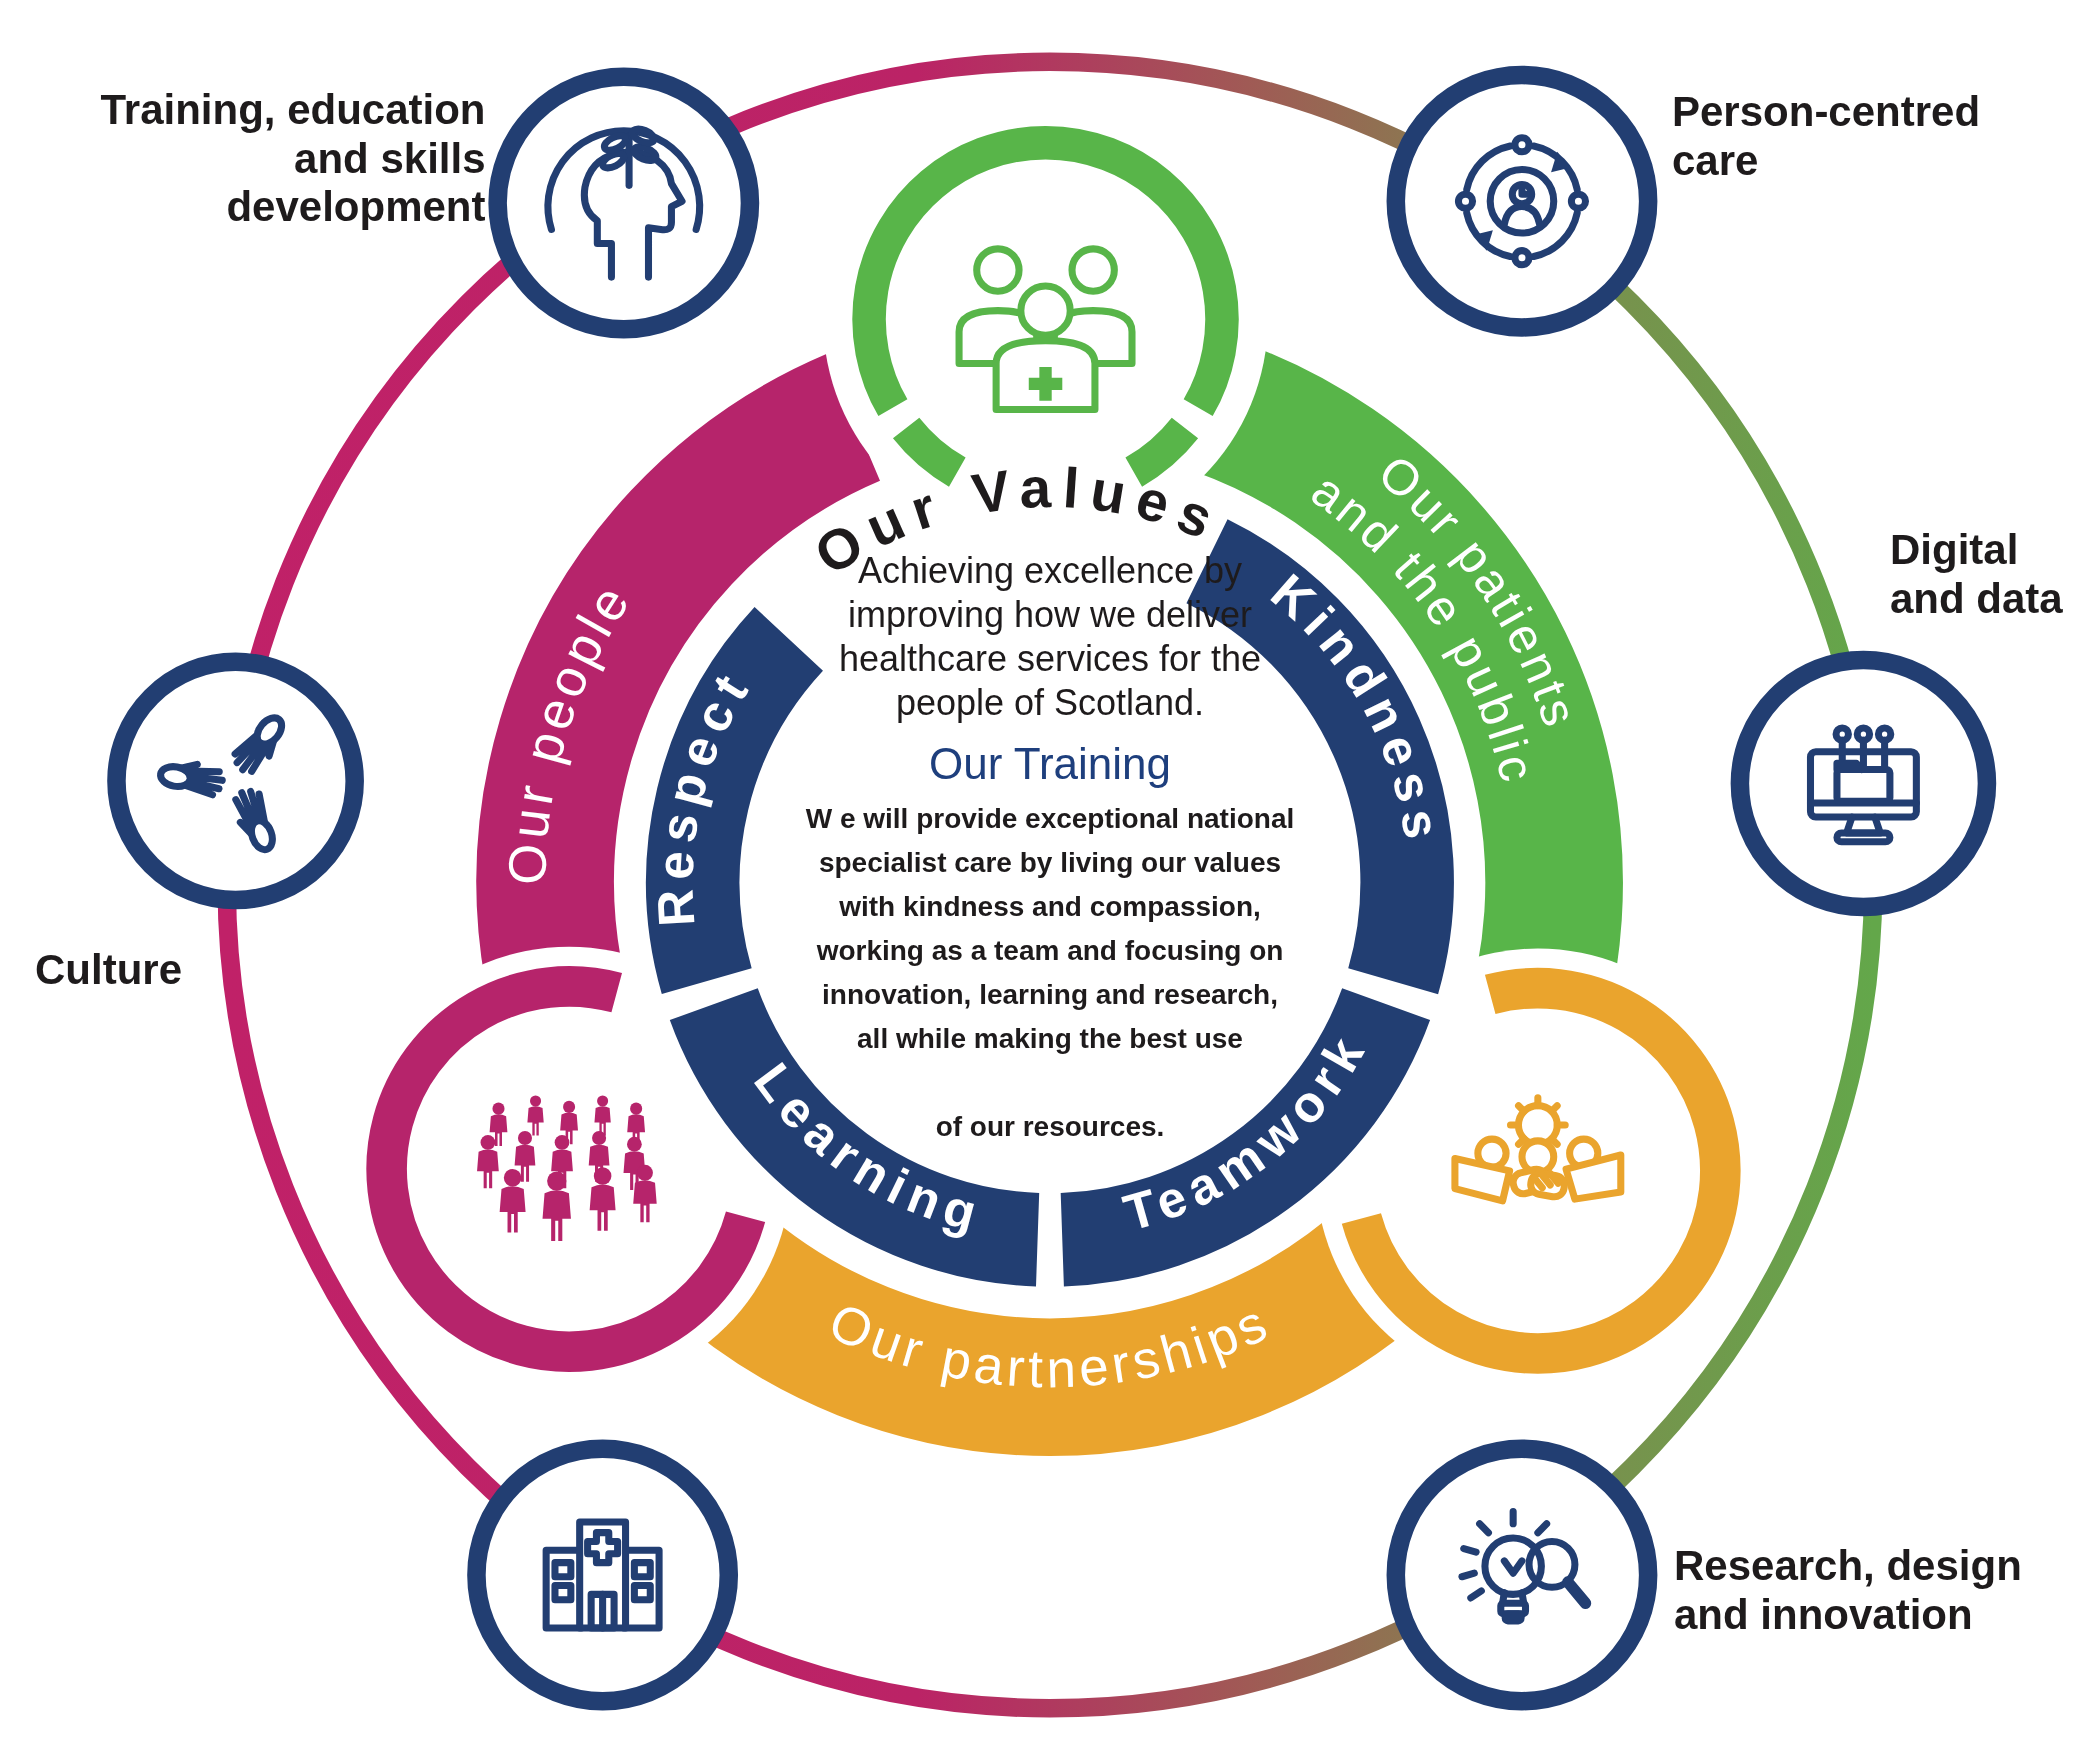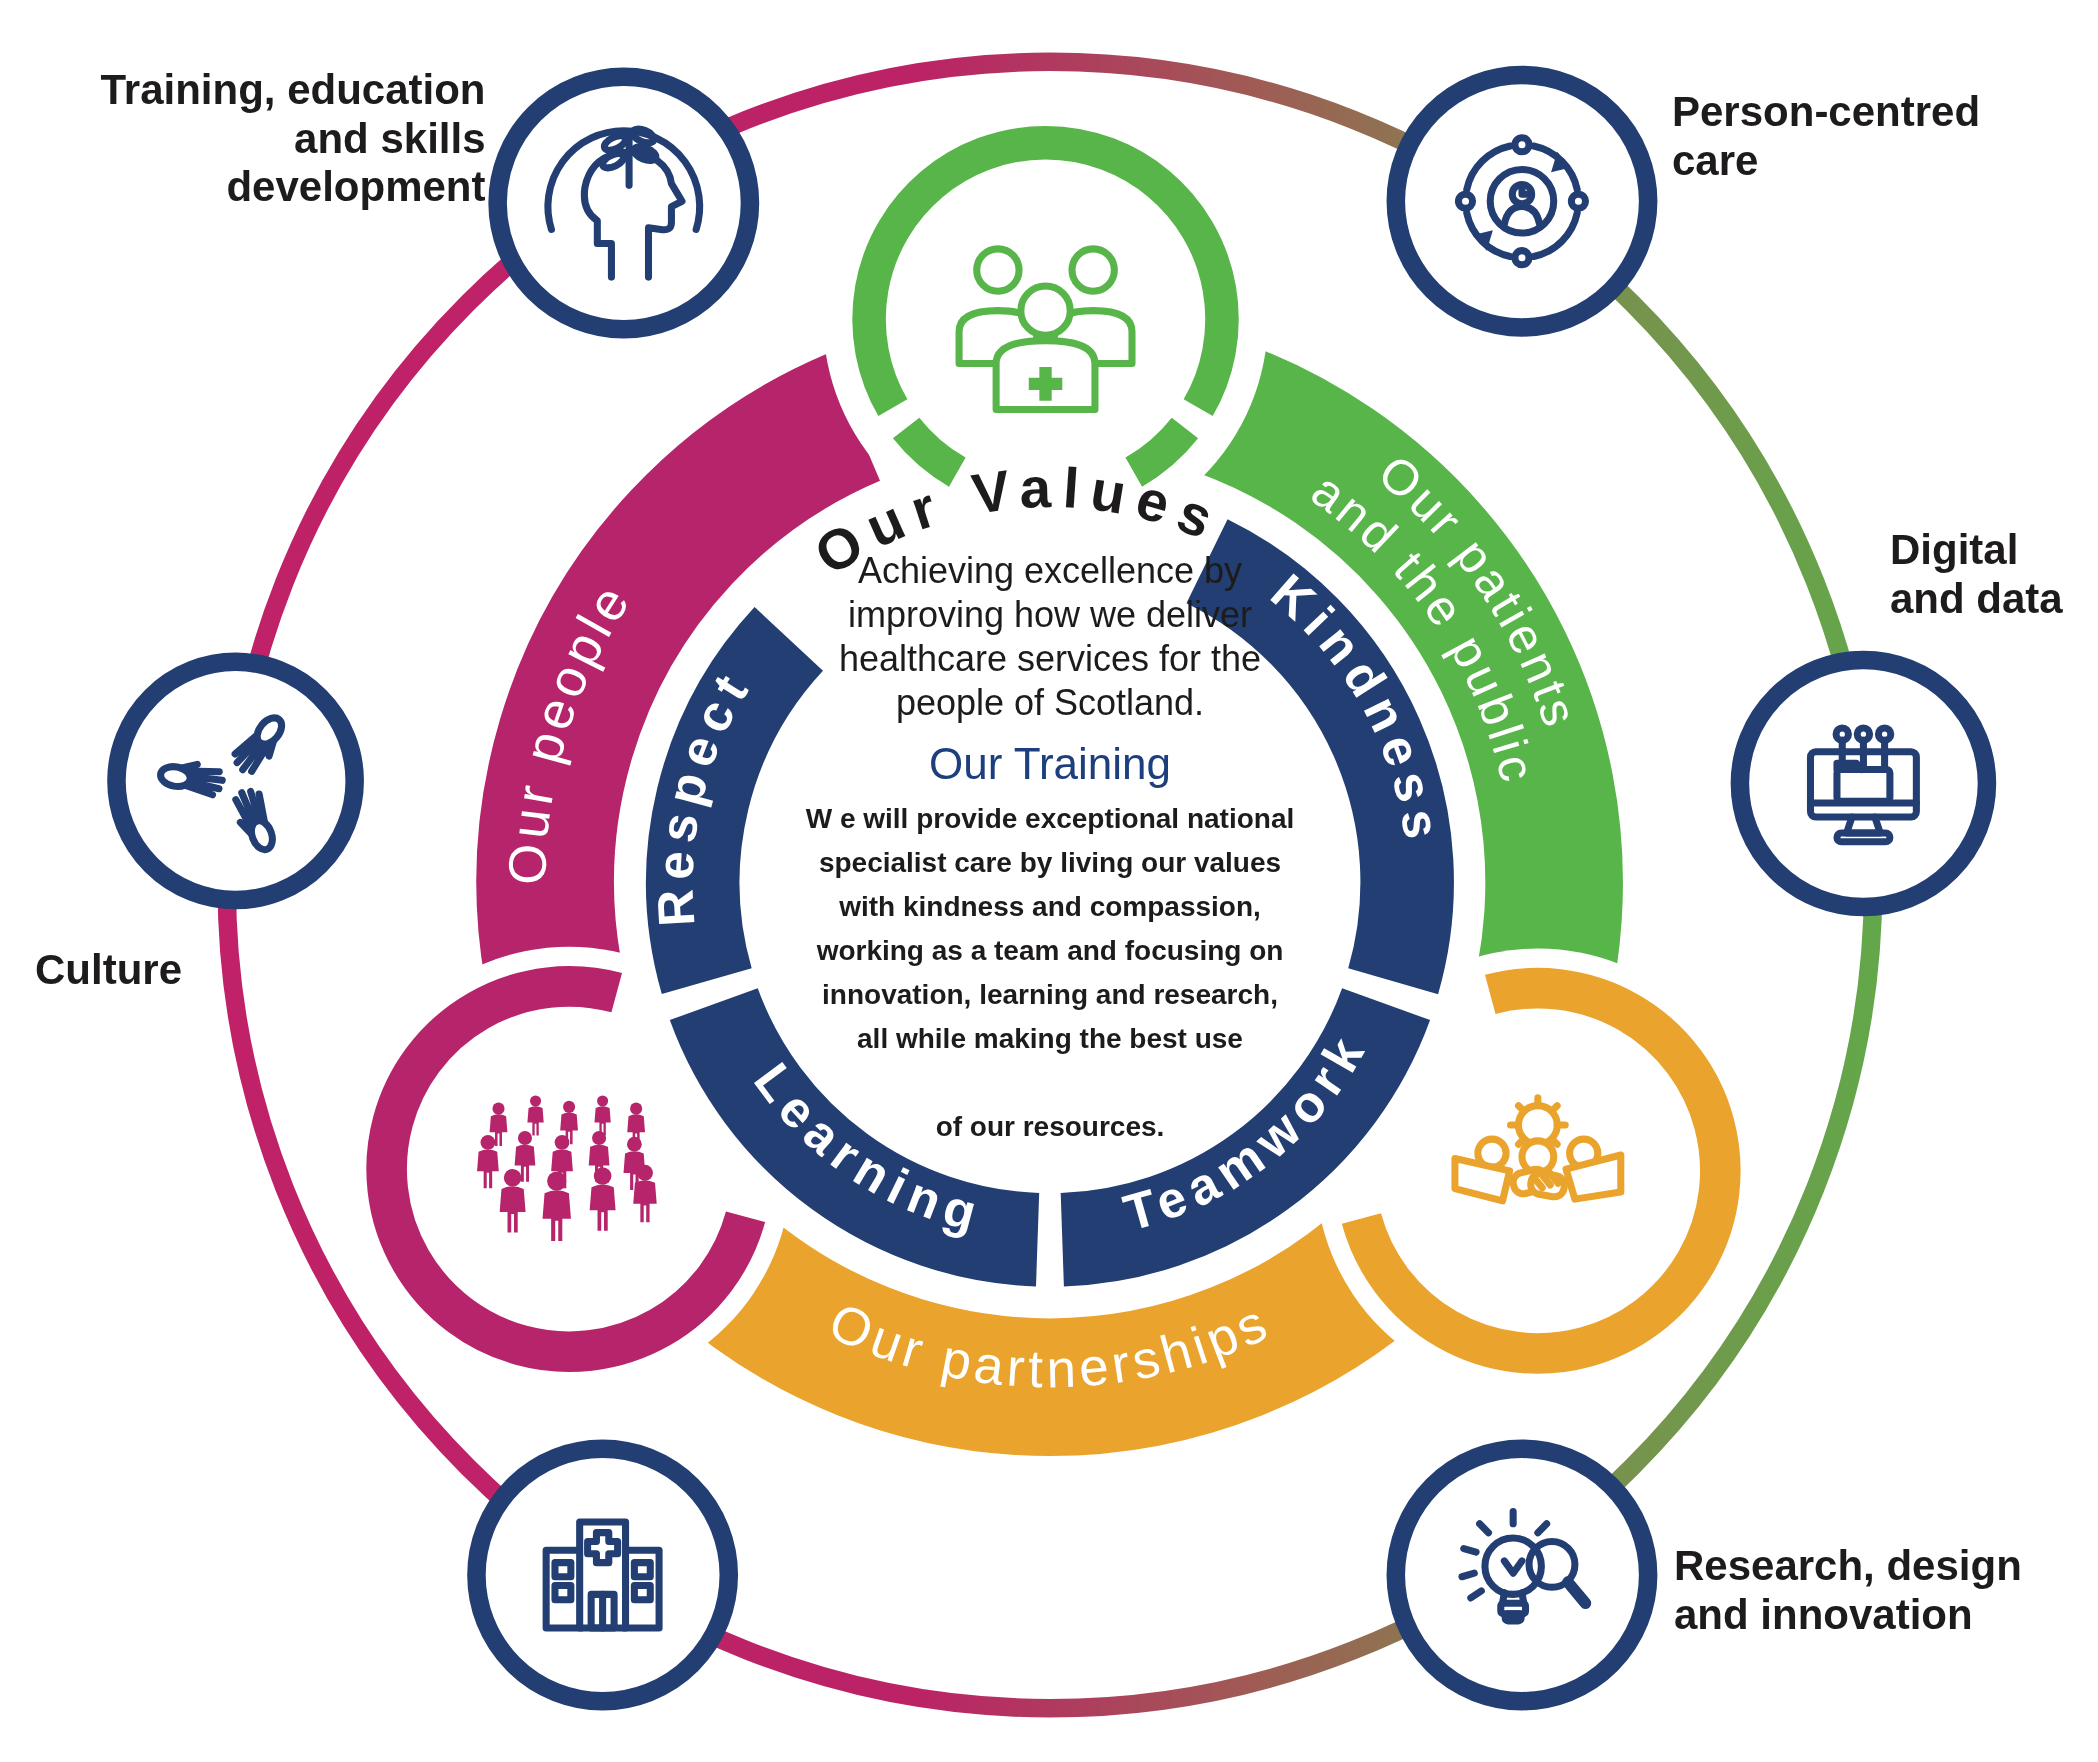--- a/index.html
+++ b/index.html
@@ -257,21 +257,21 @@
       <path d="M-20,-16 L-10,-2 L0,-16"></path>
       <path d="M-20,20 L-22,32 M0,20 L2,32"></path>
       <rect x="-24" y="32" width="28" height="12" rx="3"></rect>
       <rect x="-19" y="44" width="18" height="8" rx="3"></rect>
       <circle cx="34" cy="-12" r="26"></circle>
       <line x1="52" y1="8" x2="72" y2="32" stroke-width="13"></line>
     </g>
   </g>
 </svg>
 
-<div class="outer-label align-r" style="left:26.5px;top:66px;width:459px;text-align:right;">Training, education
+<div class="outer-label align-r" style="left:26.5px;top:86px;width:459px;text-align:right;">Training, education
 and skills
 development</div>
 <div class="outer-label" style="left:1672px;top:88px;width:406px;">Person-centred
 care</div>
 <div class="outer-label" style="left:1890px;top:526px;width:208px;">Digital
 and data</div>
 <div class="outer-label" style="left:35px;top:946px;width:265px;">Culture</div>
 <div class="outer-label" style="left:1674px;top:1542px;width:423px;">Research, design
 and innovation</div>
 

